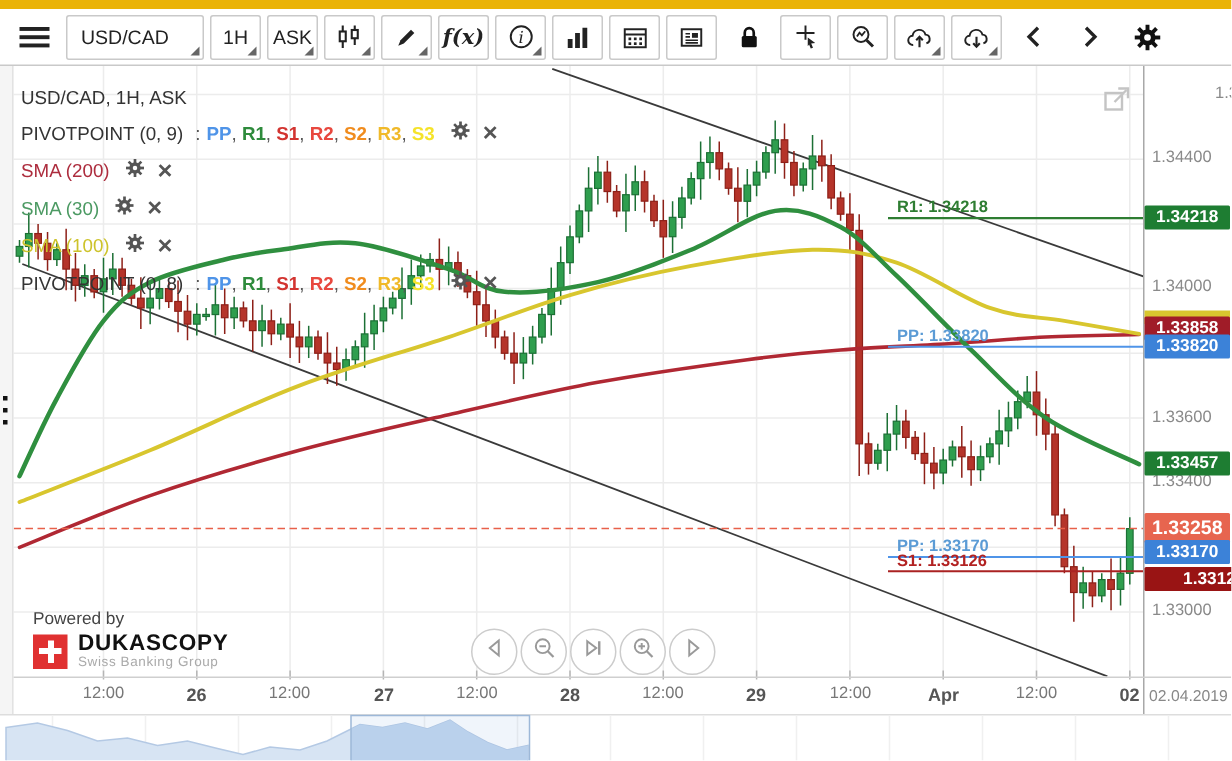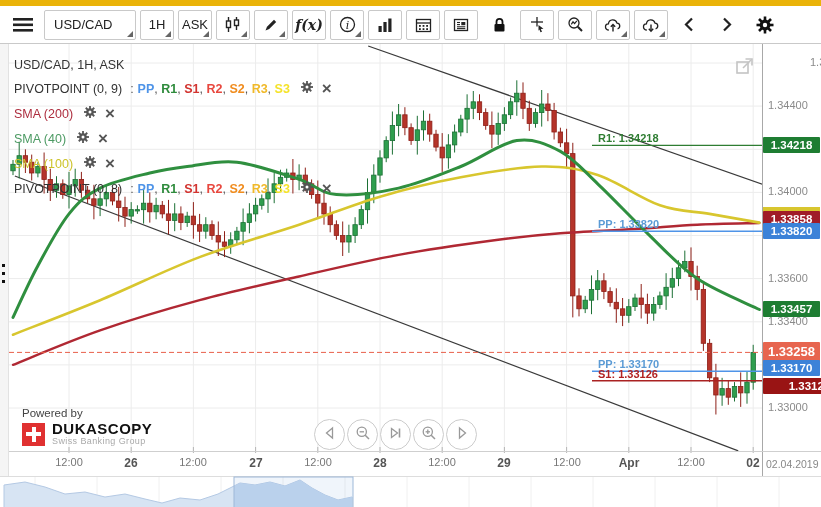--- a/index.html
+++ b/index.html
@@ -613,21 +613,21 @@
               <g transform="rotate(135 7 7)">
                 <rect x="6.1" y="1" width="1.8" height="12"></rect>
               </g>
               <circle cx="7" cy="7" r="3.8"></circle>
               <circle cx="7" cy="7" r="1.5" fill="#fff"></circle>
             </g>
           </svg></span>
         <span class="lg-x">×</span>
       </div>
       <div class="lg-row">
-        <span style="color: rgb(76, 154, 99);">SMA (40)</span>
+        <span style="color: rgb(76, 154, 99);">SMA (30)</span>
         <span class="lg-gear"><svg width="14" height="14">
             <g fill="#555">
               <g transform="rotate(0 7 7)">
                 <rect x="6.1" y="1" width="1.8" height="12"></rect>
               </g>
               <g transform="rotate(45 7 7)">
                 <rect x="6.1" y="1" width="1.8" height="12"></rect>
               </g>
               <g transform="rotate(90 7 7)">
                 <rect x="6.1" y="1" width="1.8" height="12"></rect>

